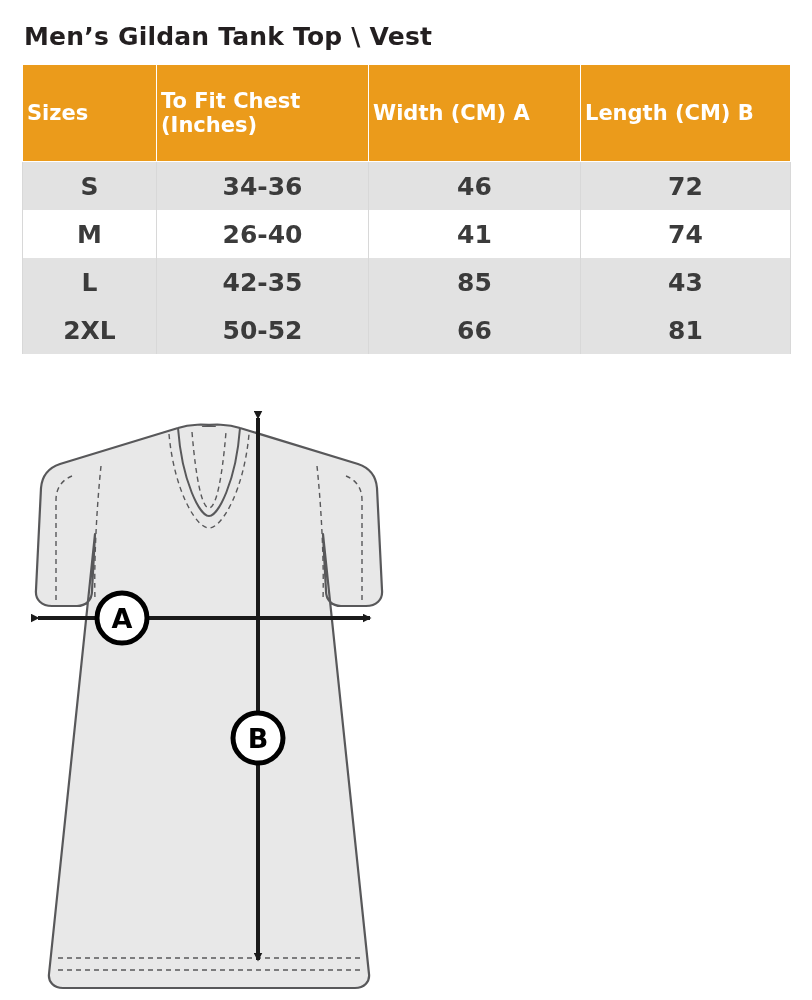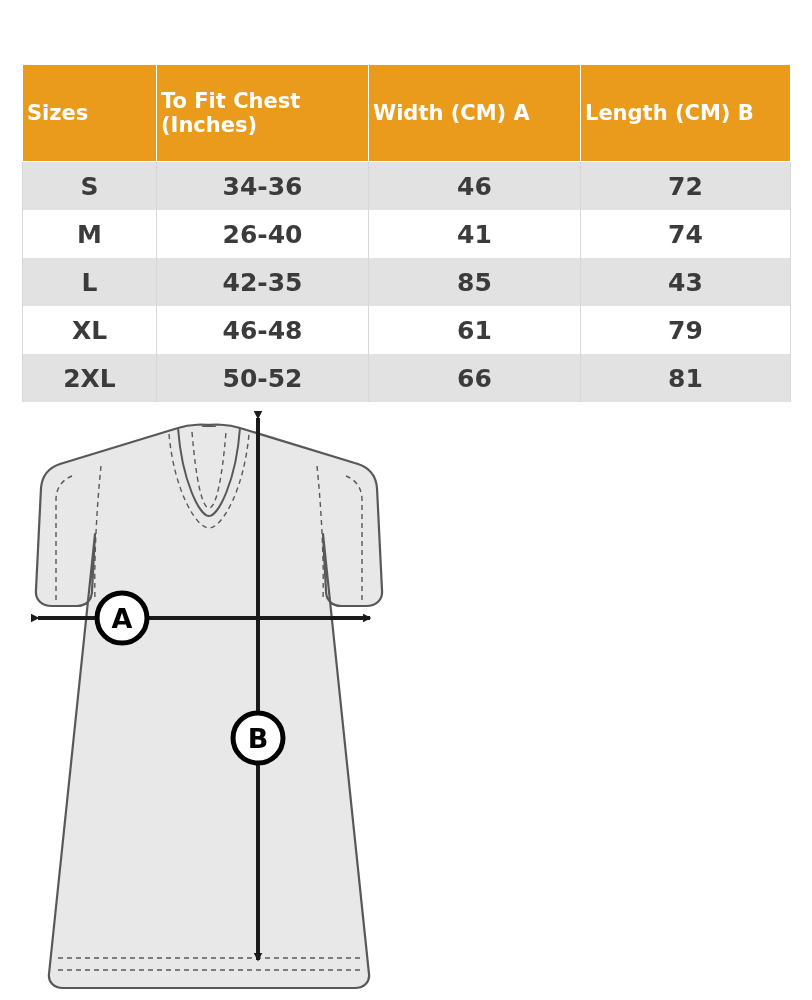--- a/index.html
+++ b/index.html
@@ -77,20 +77,21 @@
     width: 812px;
     height: 596px;
   }
   .diagram svg { display: block; }
 </style>
 </head>
 <body>
 
 <div class="page">
 
+  <div class="title">Men’s Gildan Tank Top \ Vest</div>
 
   <table class="size-table">
     <colgroup>
       <col class="c0">
         <col class="c1">
         <col class="c2">
         <col class="c3">
     </colgroup>
     <thead>
       <tr>
@@ -111,26 +112,20 @@
         <td>M</td>
         <td>26-40</td>
         <td>41</td>
         <td>74</td>
       </tr>
       <tr class="odd">
         <td>L</td>
         <td>42-35</td>
         <td>85</td>
         <td>43</td>
-      </tr>
-      <tr class="even">
-        <td>XL</td>
-        <td>46-48</td>
-        <td>61</td>
-        <td>79</td>
       </tr>
       <tr class="odd">
         <td>2XL</td>
         <td>50-52</td>
         <td>66</td>
         <td>81</td>
       </tr>
     </tbody>
   </table>
 

